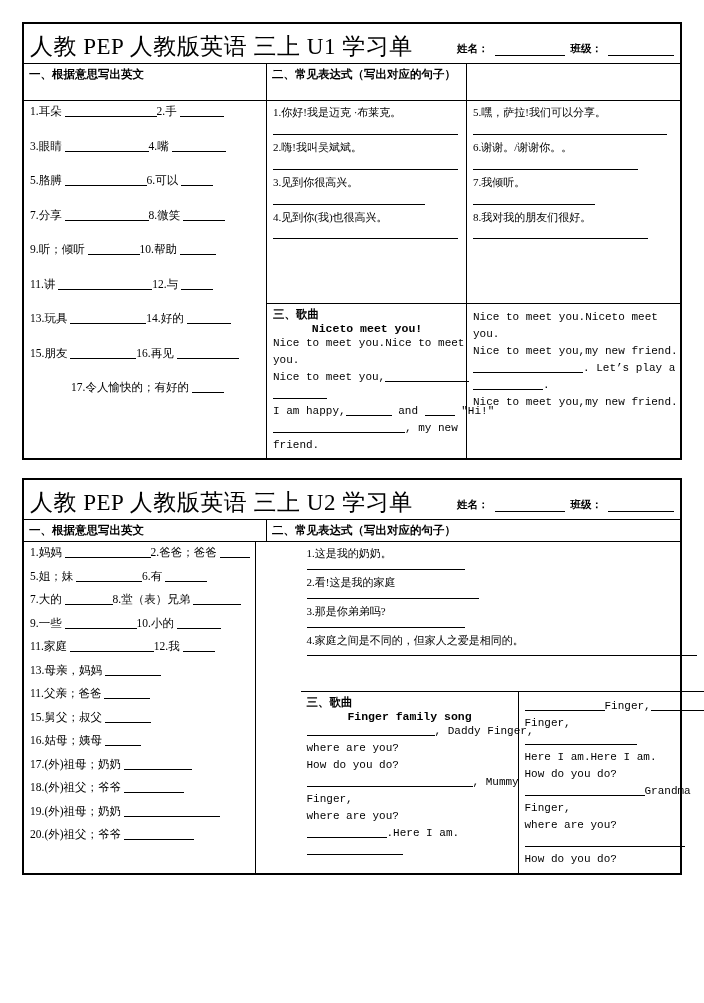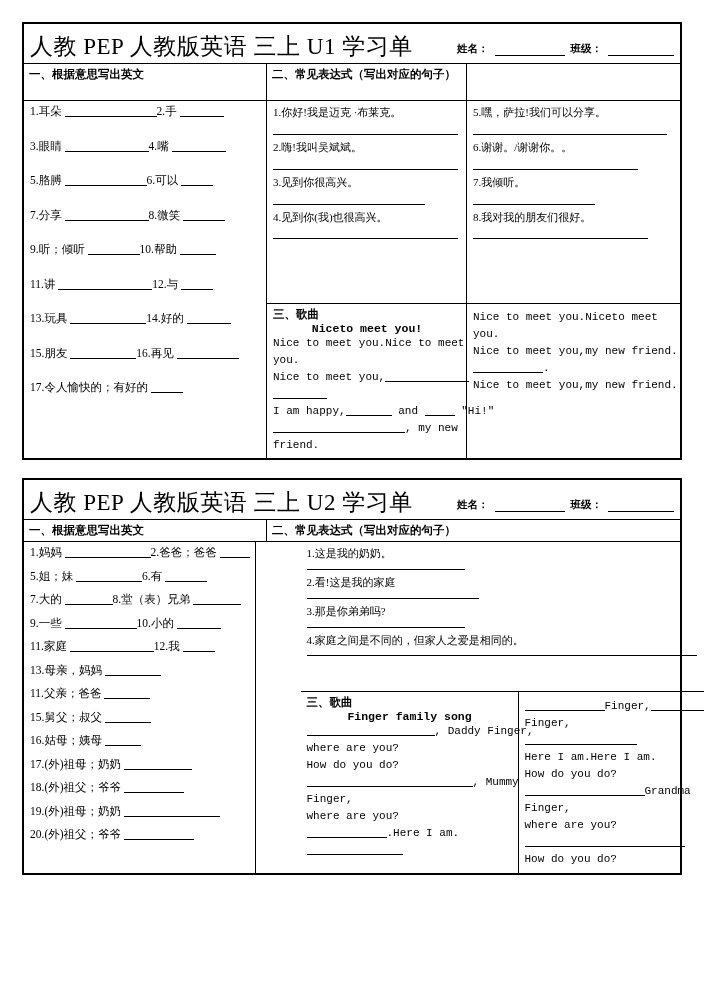--- a/index.html
+++ b/index.html
@@ -132,21 +132,21 @@
       <div class="col vline col-pad" style="width:258px;">
         <div class="vocab" id="u1-vocab">
             <div class="vitem" style="margin-bottom: 22px;"><span>1.耳朵 </span><span class="blank" style="width: 92px;"></span><span>2.手 </span><span class="blank" style="width: 44px;"></span></div>
             <div class="vitem" style="margin-bottom: 22px;"><span>3.眼睛 </span><span class="blank" style="width: 84px;"></span><span>4.嘴 </span><span class="blank" style="width: 54px;"></span></div>
             <div class="vitem" style="margin-bottom: 22px;"><span>5.胳膊 </span><span class="blank" style="width: 82px;"></span><span>6.可以 </span><span class="blank" style="width: 32px;"></span></div>
             <div class="vitem" style="margin-bottom: 22px;"><span>7.分享 </span><span class="blank" style="width: 84px;"></span><span>8.微笑 </span><span class="blank" style="width: 42px;"></span></div>
             <div class="vitem" style="margin-bottom: 22px;"><span>9.听；倾听 </span><span class="blank" style="width: 52px;"></span><span>10.帮助 </span><span class="blank" style="width: 36px;"></span></div>
             <div class="vitem" style="margin-bottom: 22px;"><span>11.讲 </span><span class="blank" style="width: 94px;"></span><span>12.与 </span><span class="blank" style="width: 32px;"></span></div>
             <div class="vitem" style="margin-bottom: 22px;"><span>13.玩具 </span><span class="blank" style="width: 76px;"></span><span>14.好的 </span><span class="blank" style="width: 44px;"></span></div>
             <div class="vitem" style="margin-bottom: 22px;"><span>15.朋友 </span><span class="blank" style="width: 66px;"></span><span>16.再见 </span><span class="blank" style="width: 62px;"></span></div>
-            <div class="vitem" style="margin-bottom: 22px;"><span>17.令人愉快的；有好的 </span><span class="blank" style="width: 32px;"></span></div>
+            <div class="vitem" style="margin-bottom: 22px; margin-left: 41px;"><span>17.令人愉快的；有好的 </span><span class="blank" style="width: 32px;"></span></div>
           </div>
       </div>
 
       <div class="col vline" style="width:200px;">
         <div class="col-pad sent" id="u1-expr-left" style="height:203px;box-sizing:border-box;border-bottom:1px solid #000;">
             <div class="q">1.你好!我是迈克 ·布莱克。</div>
             <div style="border-bottom: 1px solid rgb(0, 0, 0); height: 0px; width: 185px; margin-top: 14px; margin-bottom: 5px;"></div>
             <div class="q">2.嗨!我叫吴斌斌。</div>
             <div style="border-bottom: 1px solid rgb(0, 0, 0); height: 0px; width: 185px; margin-top: 14px; margin-bottom: 5px;"></div>
             <div class="q">3.见到你很高兴。</div>
@@ -177,20 +177,21 @@
             <div style="border-bottom: 1px solid rgb(0, 0, 0); height: 0px; width: 165px; margin-top: 14px; margin-bottom: 5px;"></div>
             <div class="q">7.我倾听。</div>
             <div style="border-bottom: 1px solid rgb(0, 0, 0); height: 0px; width: 122px; margin-top: 14px; margin-bottom: 5px;"></div>
             <div class="q">8.我对我的朋友们很好。</div>
             <div style="border-bottom: 1px solid rgb(0, 0, 0); height: 0px; width: 175px; margin-top: 14px; margin-bottom: 5px;"></div>
           </div>
         <div class="col-pad song" id="u1-song-right" style="padding-top:5px;">
             <div class="ln"><span>Nice  to  meet  you.Niceto  meet</span></div>
             <div class="ln"><span>you.</span></div>
             <div class="ln"><span>Nice to meet you,my new friend.</span></div>
+            <div class="ln"><span class="blank" style="width: 110px;"></span><span>. Let’s play a</span></div>
             <div class="ln"><span class="blank" style="width: 70px;"></span><span>.</span></div>
             <div class="ln"><span> Nice to meet you,my new friend.</span></div>
           </div>
       </div>
 
     </div>
   </div>
 
   <div class="sheet">
 

